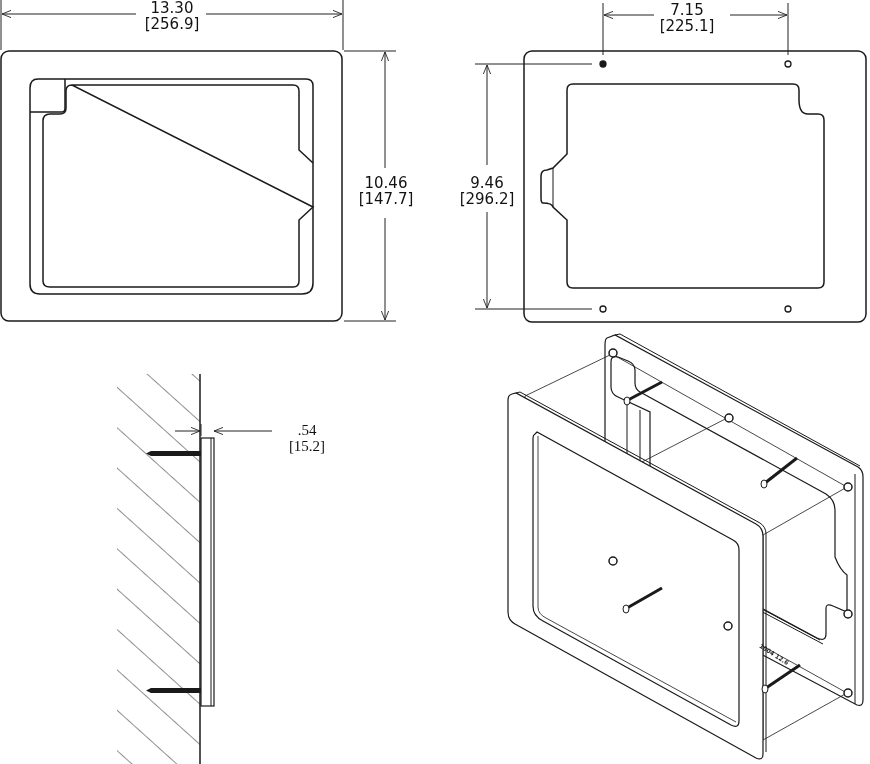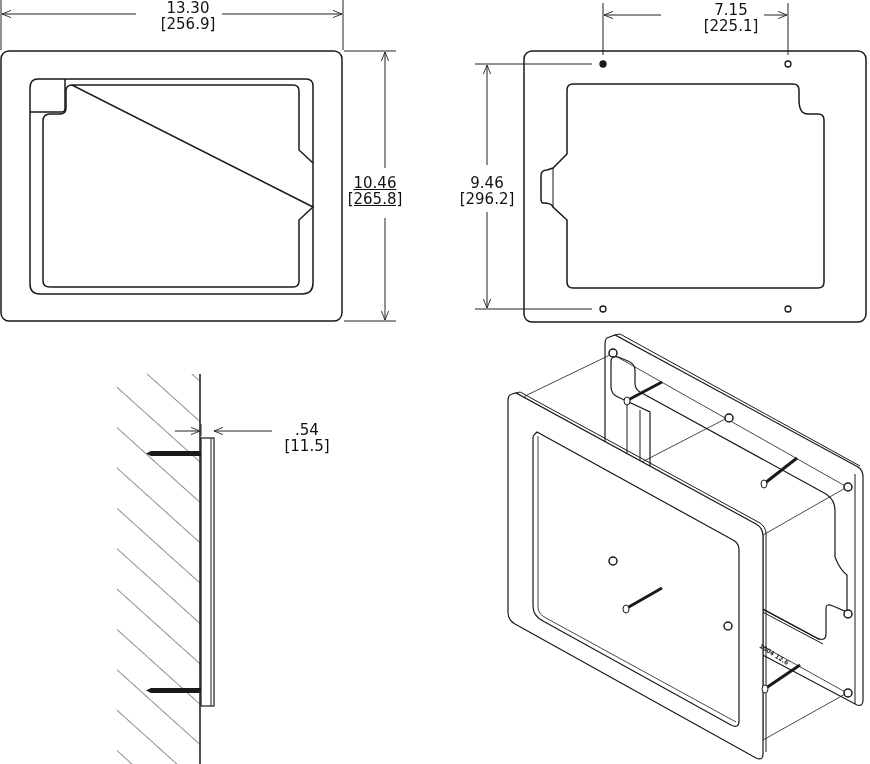--- a/index.html
+++ b/index.html
@@ -138,33 +138,33 @@
     <circle cx="613" cy="353" r="4"></circle>
     <circle cx="729" cy="418" r="4"></circle>
     <circle cx="848" cy="487" r="4"></circle>
     <circle cx="613" cy="561" r="4"></circle>
     <circle cx="728" cy="626" r="4"></circle>
     <circle cx="848" cy="614" r="4"></circle>
     <circle cx="848" cy="693" r="4"></circle>
   </g>
 </svg>
 
-<div class="dimtext" style="left:138px; top:0px; width:68px;margin-left:16px;">
+<div class="dimtext" style="left:138px; top:0px; width:68px;">
   <span>13.30</span>
   <span>[256.9]</span>
 </div>
-<div class="dimtext" style="left:344px; top:175px; width:62px;text-decoration:underline;">
+<div class="dimtext" style="left:355px; top:175px; width:62px;">
   <span>10.46</span>
-  <span>[265.8]</span>
+  <span>[147.7]</span>
 </div>
-<div class="dimtext" style="left:698px; top:2px; width:66px;">
+<div class="dimtext" style="left:654px; top:2px; width:66px;">
   <span>7.15</span>
   <span>[225.1]</span>
 </div>
 <div class="dimtext" style="left:459px; top:175px; width:56px;text-align:center;">
   <span>9.46</span>
   <span>[296.2]</span>
 </div>
-<div class="dimtext" style="left:282px; top:422px; width:50px;">
+<div class="dimtext" style="left:282px; top:422px; width:50px;font-family:Liberation Serif, serif;">
   <span>.54</span>
-  <span>[11.5]</span>
+  <span>[15.2]</span>
 </div>
 <div class="stamp" style="left:762px; top:642px;">1004  12.6</div>
 
 </body></html>

